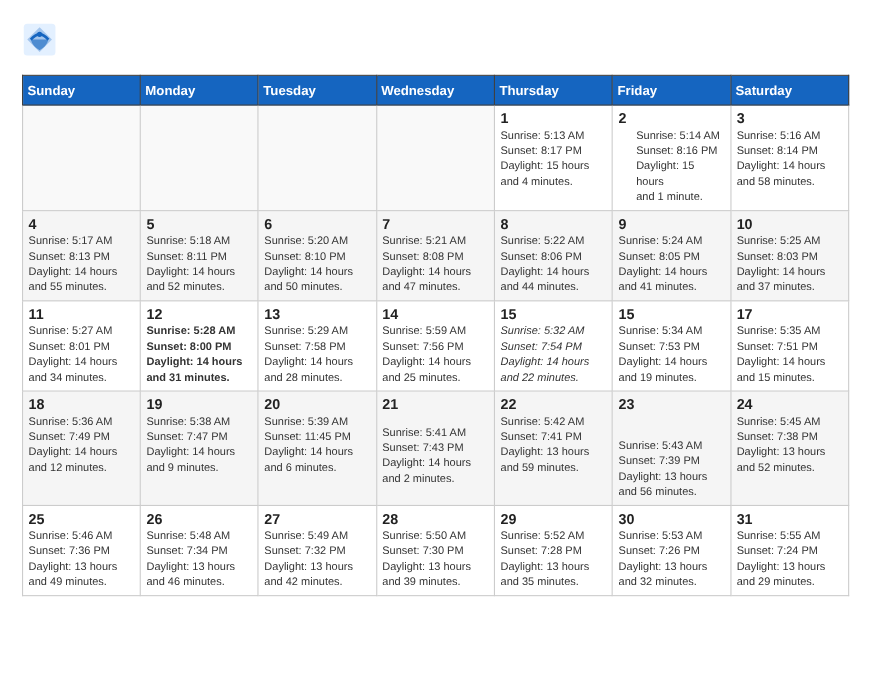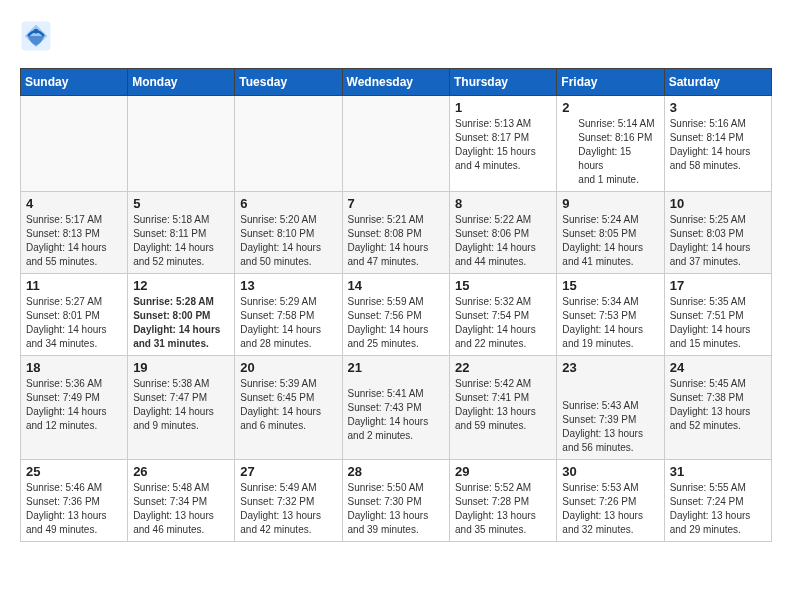--- a/index.html
+++ b/index.html
@@ -219,21 +219,21 @@
         </td>
         <td>
           <span class="day-number">14</span>
           <div class="day-info" style="white-space: pre-line;">Sunrise: 5:59 AM
 Sunset: 7:56 PM
 Daylight: 14 hours
 and 25 minutes.</div>
         </td>
         <td>
           <span class="day-number">15</span>
-          <div class="day-info" style="white-space: pre-line;">Sunrise: 5:32 AM
+          <div class="day-info" style="white-space: pre-line; font-style: italic;">Sunrise: 5:32 AM
 Sunset: 7:54 PM
 Daylight: 14 hours
 and 22 minutes.</div>
         </td>
         <td>
           <span class="day-number">15</span>
           <div class="day-info" style="white-space: pre-line;">Sunrise: 5:34 AM
 Sunset: 7:53 PM
 Daylight: 14 hours
 and 19 minutes.</div>
@@ -257,21 +257,21 @@
         <td>
           <span class="day-number">19</span>
           <div class="day-info" style="white-space: pre-line;">Sunrise: 5:38 AM
 Sunset: 7:47 PM
 Daylight: 14 hours
 and 9 minutes.</div>
         </td>
         <td>
           <span class="day-number">20</span>
           <div class="day-info" style="white-space: pre-line;">Sunrise: 5:39 AM
-Sunset: 6:45 PM
+Sunset: 11:45 PM
 Daylight: 14 hours
 and 6 minutes.</div>
         </td>
         <td>
           <span class="day-number">21</span>
           <div class="day-info" style="white-space: pre-line; margin-top: 12px;">Sunrise: 5:41 AM
 Sunset: 7:43 PM
 Daylight: 14 hours
 and 2 minutes.</div>
         </td>

